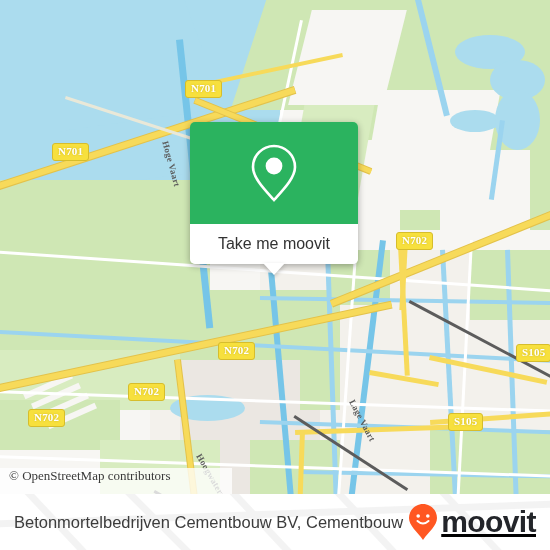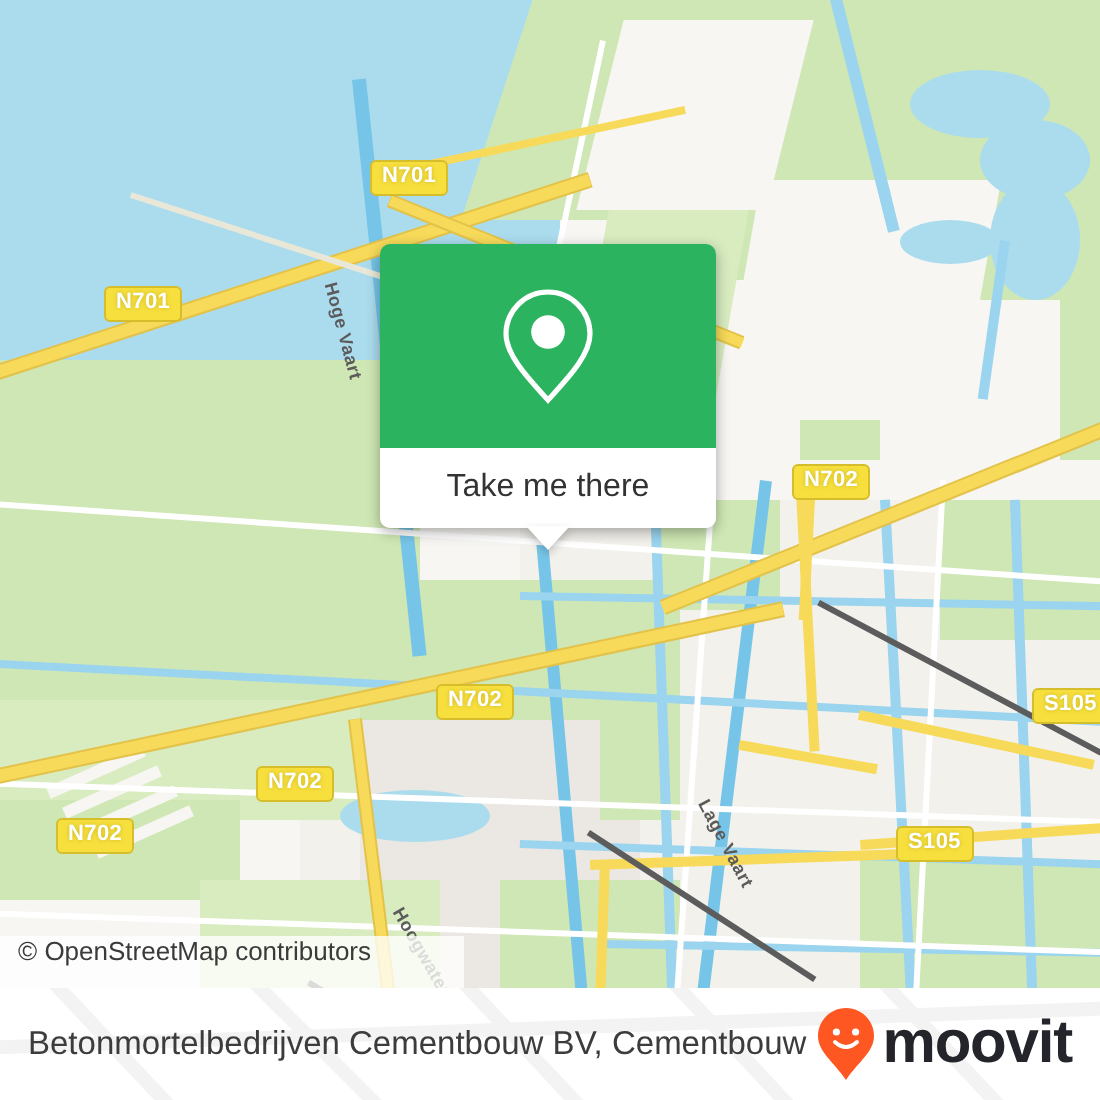--- a/index.html
+++ b/index.html
@@ -4,21 +4,21 @@
 <style>
   html,body{margin:0;padding:0;}
   body{
     width:550px;height:550px;overflow:hidden;
     font-family:"Liberation Sans","DejaVu Sans",sans-serif;
     background:#ffffff;
   }
   .screen{position:relative;width:550px;height:550px;overflow:hidden;}
 
   
-  .map{position:absolute;left:0;top:0;width:550px;height:494px;overflow:hidden;background:#5eead4;}
+  .map{position:absolute;left:0;top:0;width:550px;height:494px;overflow:hidden;background:#5eead4;font-family:Liberation Serif, serif;}
 
   
   .poly{position:absolute;}
 
   .water{background:#abdcee;}
   .green{background:#cfe7b4;}
   .green2{background:#d8ecc0;}
   .built{background:#f3f1ec;}
   .builtw{background:#f7f6f3;}
   .industrial{background:#ebe7e2;}
@@ -81,21 +81,21 @@
     justify-content:space-between;padding:0 14px;box-sizing:border-box;
     overflow:hidden;
   }
   .footer-bg{
     position:absolute;left:0;top:0;width:550px;height:56px;
     pointer-events:none;opacity:.5;
   }
   .footer-title{
     position:relative;font-size:16.5px;color:#3c3c3c;white-space:nowrap;z-index:2;
   }
-  .brand{position:relative;display:flex;align-items:center;gap:3px;z-index:2;}
+  .brand{position:relative;display:flex;align-items:center;gap:3px;z-index:2;text-decoration:underline;}
   .brand-word{font-size:30px;font-weight:bold;color:#23252a;letter-spacing:-.6px;line-height:30px;}
 </style>
 </head>
 <body>
 
 <div class="screen">
 
   <div class="map">
 
     <div class="poly builtw" style="left:0;top:0;width:550px;height:494px;"></div>
@@ -210,21 +210,21 @@
   </div>
 
   <div class="card">
     <div class="card-top" id="cardTop" style="background: rgb(43, 179, 95);">
       <svg width="50" height="62" viewBox="0 0 50 62">
         <path d="M25 4 C13.4 4 4 13.4 4 25 C4 36 16 48 25 58 C34 48 46 36 46 25 C46 13.4 36.6 4 25 4 Z" fill="none" stroke="#ffffff" stroke-width="2.6"></path>
         <circle cx="25" cy="24" r="8.4" fill="#ffffff"></circle>
       </svg>
     </div>
     <div class="card-bottom">
-      <span>Take me there</span>
+      <span>Take me moovit</span>
     </div>
     <div class="card-tail"></div>
   </div>
 
   <div class="footer">
     <svg class="footer-bg" viewBox="0 0 550 56" preserveAspectRatio="none">
       <g stroke="#e8e8e8" stroke-width="7" fill="none">
         <line x1="20" y1="-10" x2="95" y2="70"></line>
         <line x1="120" y1="-10" x2="200" y2="70"></line>
         <line x1="225" y1="-10" x2="300" y2="70"></line>

